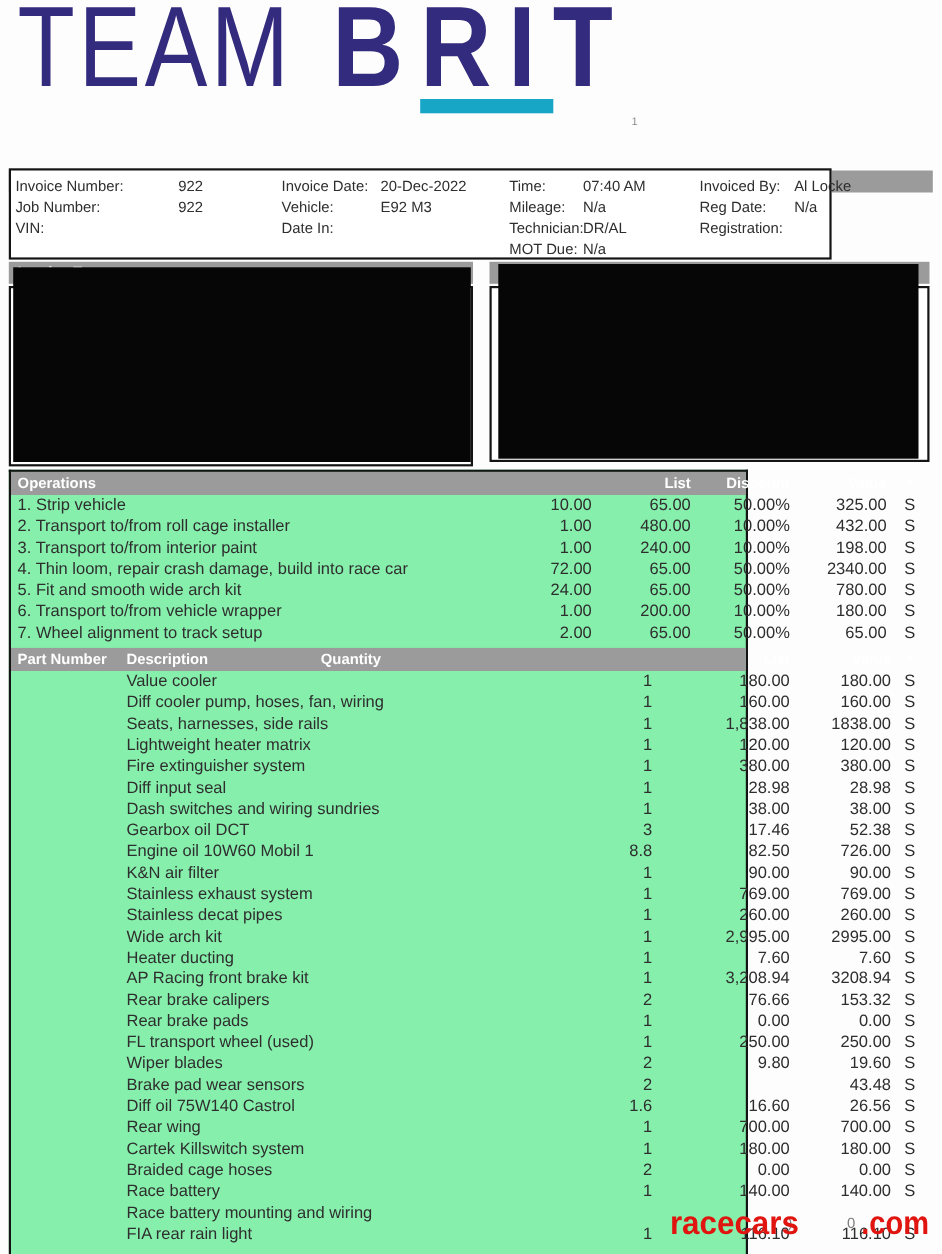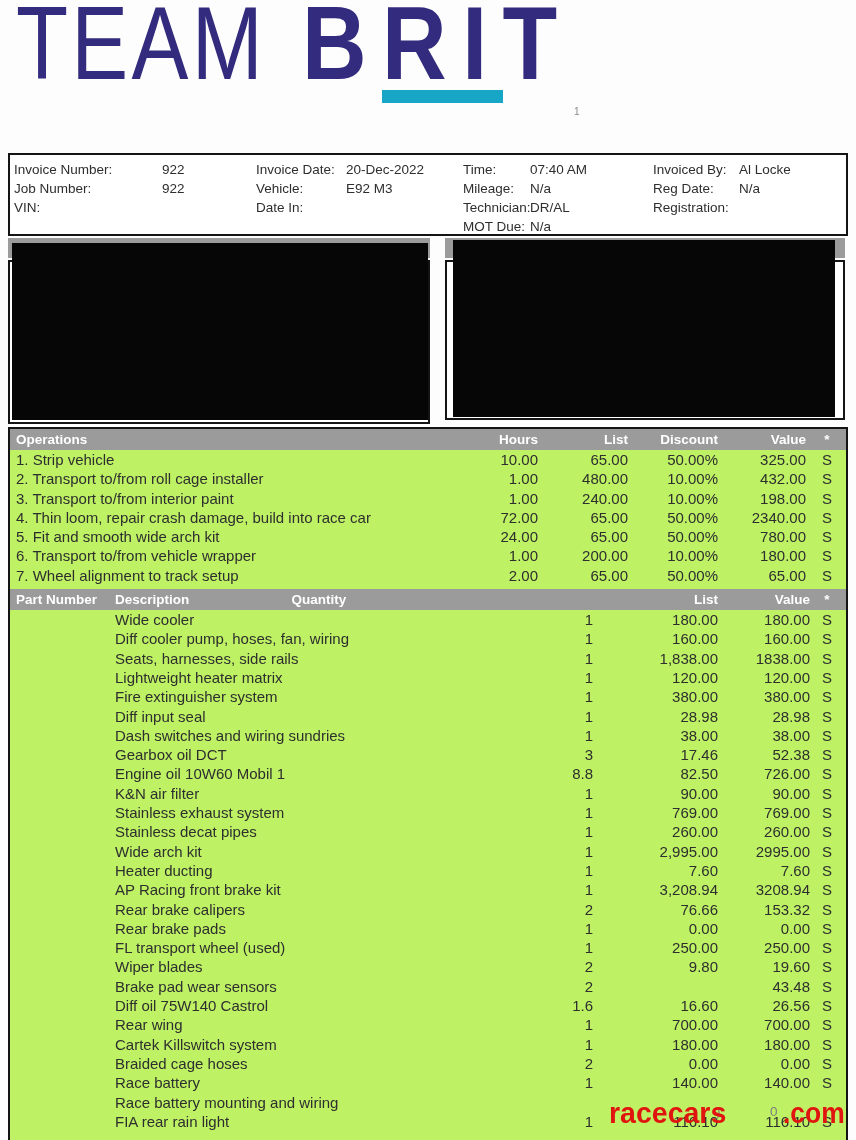--- a/index.html
+++ b/index.html
@@ -27,45 +27,45 @@
 
   
   .gray-bar {
     position:absolute; height:20px; background:#9b9b9b; color:#ffffff;
     font-size:13.5px; font-weight:bold; line-height:20px; padding-left:8px;
     white-space:nowrap; overflow:hidden;
   }
 
   
   .details-box {
-    position:absolute; left:8px; top:153px; width:840px; height:83px;
+    position:absolute; left:8px; top:153px; width:748px; height:83px;
     border:2px solid #141414; background:#fff;
   }
   .det-col { position:absolute; top:5px; font-size:13.5px; line-height:19px; }
   .det-row { display:flex; white-space:nowrap; }
   .det-label { display:inline-block; }
   .det-value { display:inline-block; }
   #det-col-0 { left:4px; }  #det-col-0 .det-label { width:148px; }
   #det-col-1 { left:246px; }#det-col-1 .det-label { width:90px; }
   #det-col-2 { left:453px; }#det-col-2 .det-label { width:67px; }
-  #det-col-3 { left:643px; }#det-col-3 .det-label { width:86px; }
+  #det-col-3 { left:626px; }#det-col-3 .det-label { width:86px; }
 
   
   .addr-box { position:absolute; border:2px solid #141414; background:#fff; }
   .addr-box-left  { left:8px;  top:260px; width:422px; height:164px; }
   .addr-box-right { left:445px;top:260px; width:400px; height:160px; }
   .redact { position:absolute; background:#060606; z-index:5; }
   .redact-left  { left:12px;  top:243px; width:416px; height:177px; }
   .redact-right { left:453px; top:240px; width:382px; height:177px; }
 
   
   .tables-wrap {
-    position:absolute; left:8px; top:427px; width:840px; height:713px;
+    position:absolute; left:8px; top:427px; width:672px; height:713px;
     border-left:2px solid #141414; border-right:2px solid #141414; border-top:2px solid #141414;
-    background:#bef264;
+    background:#86efac;
   }
   .tbl-bar { position:relative; height:21px; background:#9b9b9b; color:#fff;
     font-size:13.5px; font-weight:bold; line-height:21px; }
   .tbl-bar .hcell { position:absolute; top:0; white-space:nowrap; }
   .spacer4 { height:4px; }
   .rows { position:relative; }
   .trow { position:relative; height:19.3px; font-size:15px; line-height:19.3px; }
   .cell { position:absolute; top:0; white-space:nowrap; }
   .num  { left:0; text-align:right; }
   
@@ -177,21 +177,20 @@
   </div>
   <div class="addr-box addr-box-left"></div>
   <div class="addr-box addr-box-right"></div>
   <div class="redact redact-left"></div>
   <div class="redact redact-right"></div>
 
   <div class="tables-wrap">
 
     <div class="tbl-bar">
       <span class="hcell" style="left:6px;">Operations</span>
-      <span class="hcell num o-hours">Hours</span>
       <span class="hcell num o-list">List</span>
       <span class="hcell num o-disc">Discount</span>
       <span class="hcell num o-value">Value</span>
       <span class="hcell flagc">*</span>
     </div>
 
     <div class="rows" id="ops-rows">
         <div class="trow">
           <span class="cell o-desc">1. Strip vehicle</span>
           <span class="cell num o-hours">10.00</span>
@@ -256,21 +255,21 @@
       <span class="hcell" style="left:6px;">Part Number</span>
       <span class="hcell" style="left:105px;">Description</span>
       <span class="hcell num p-qty-h">Quantity</span>
       <span class="hcell num p-list">List</span>
       <span class="hcell num p-value">Value</span>
       <span class="hcell flagc">*</span>
     </div>
 
     <div class="rows" id="part-rows">
         <div class="trow">
-          <span class="cell p-desc">Wide cooler</span>
+          <span class="cell p-desc">Value cooler</span>
           <span class="cell num p-qty">1</span>
           <span class="cell num p-list">180.00</span>
           <span class="cell num p-value">180.00</span>
           <span class="cell flagc">S</span>
         </div>
         <div class="trow">
           <span class="cell p-desc">Diff cooler pump, hoses, fan, wiring</span>
           <span class="cell num p-qty">1</span>
           <span class="cell num p-list">160.00</span>
           <span class="cell num p-value">160.00</span>

